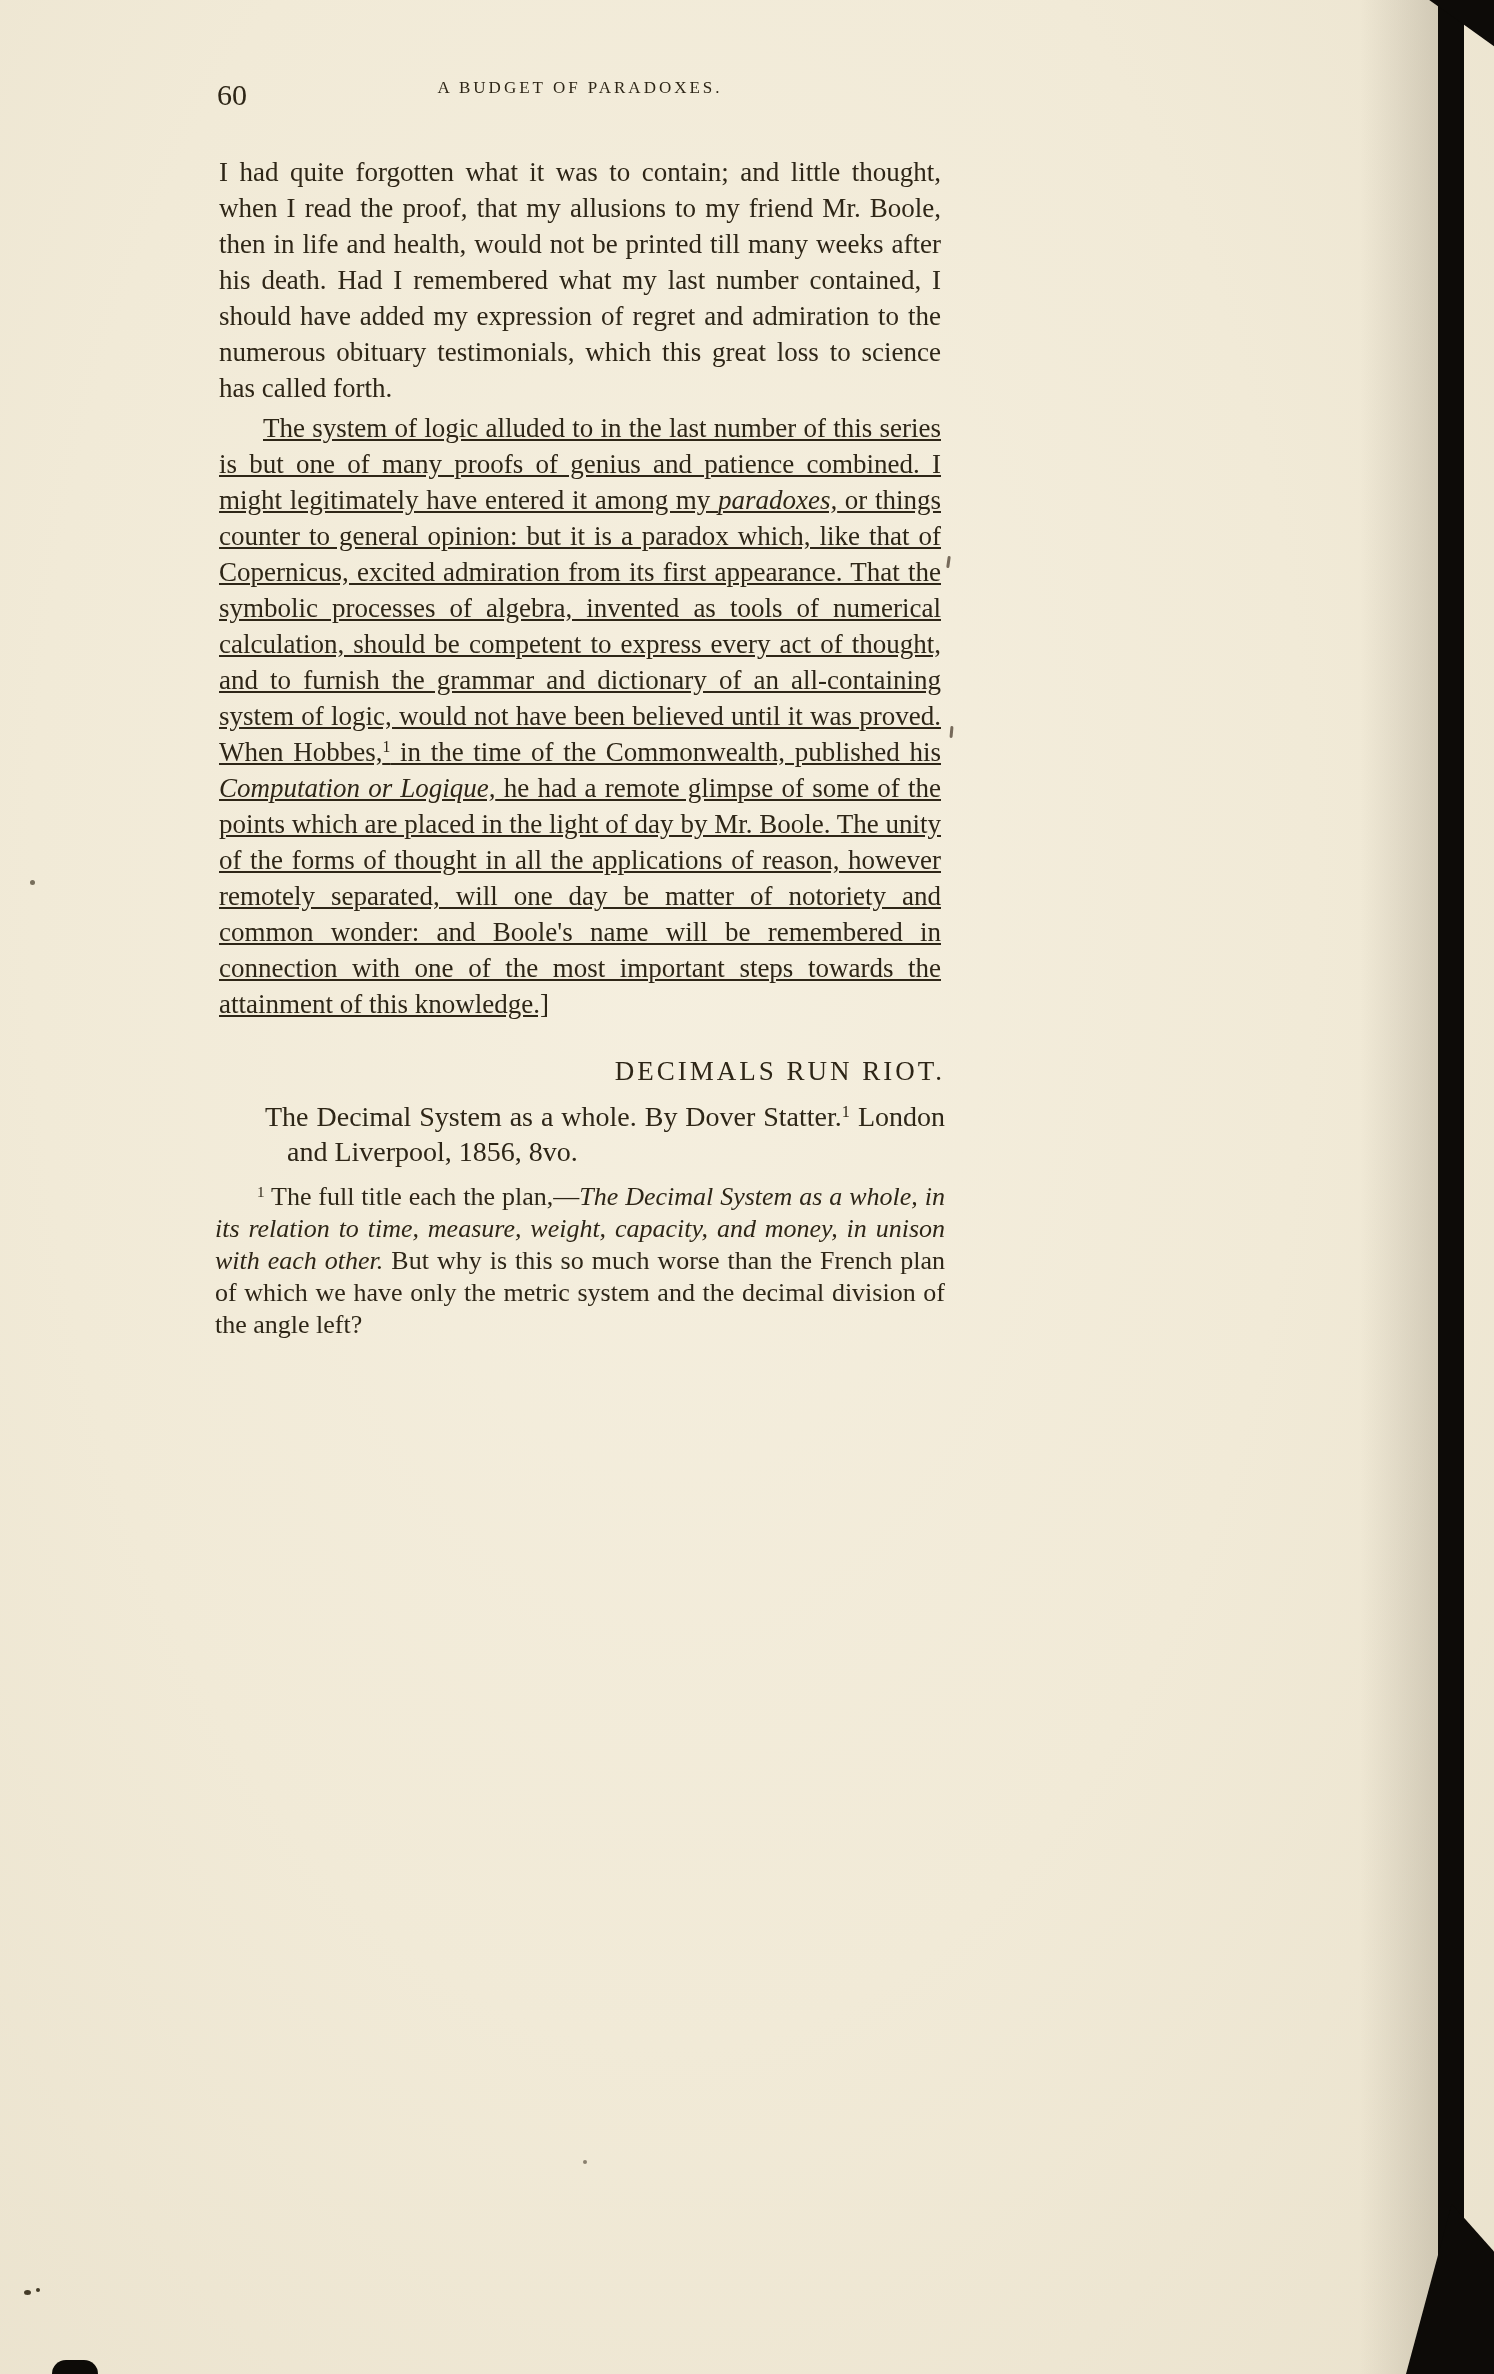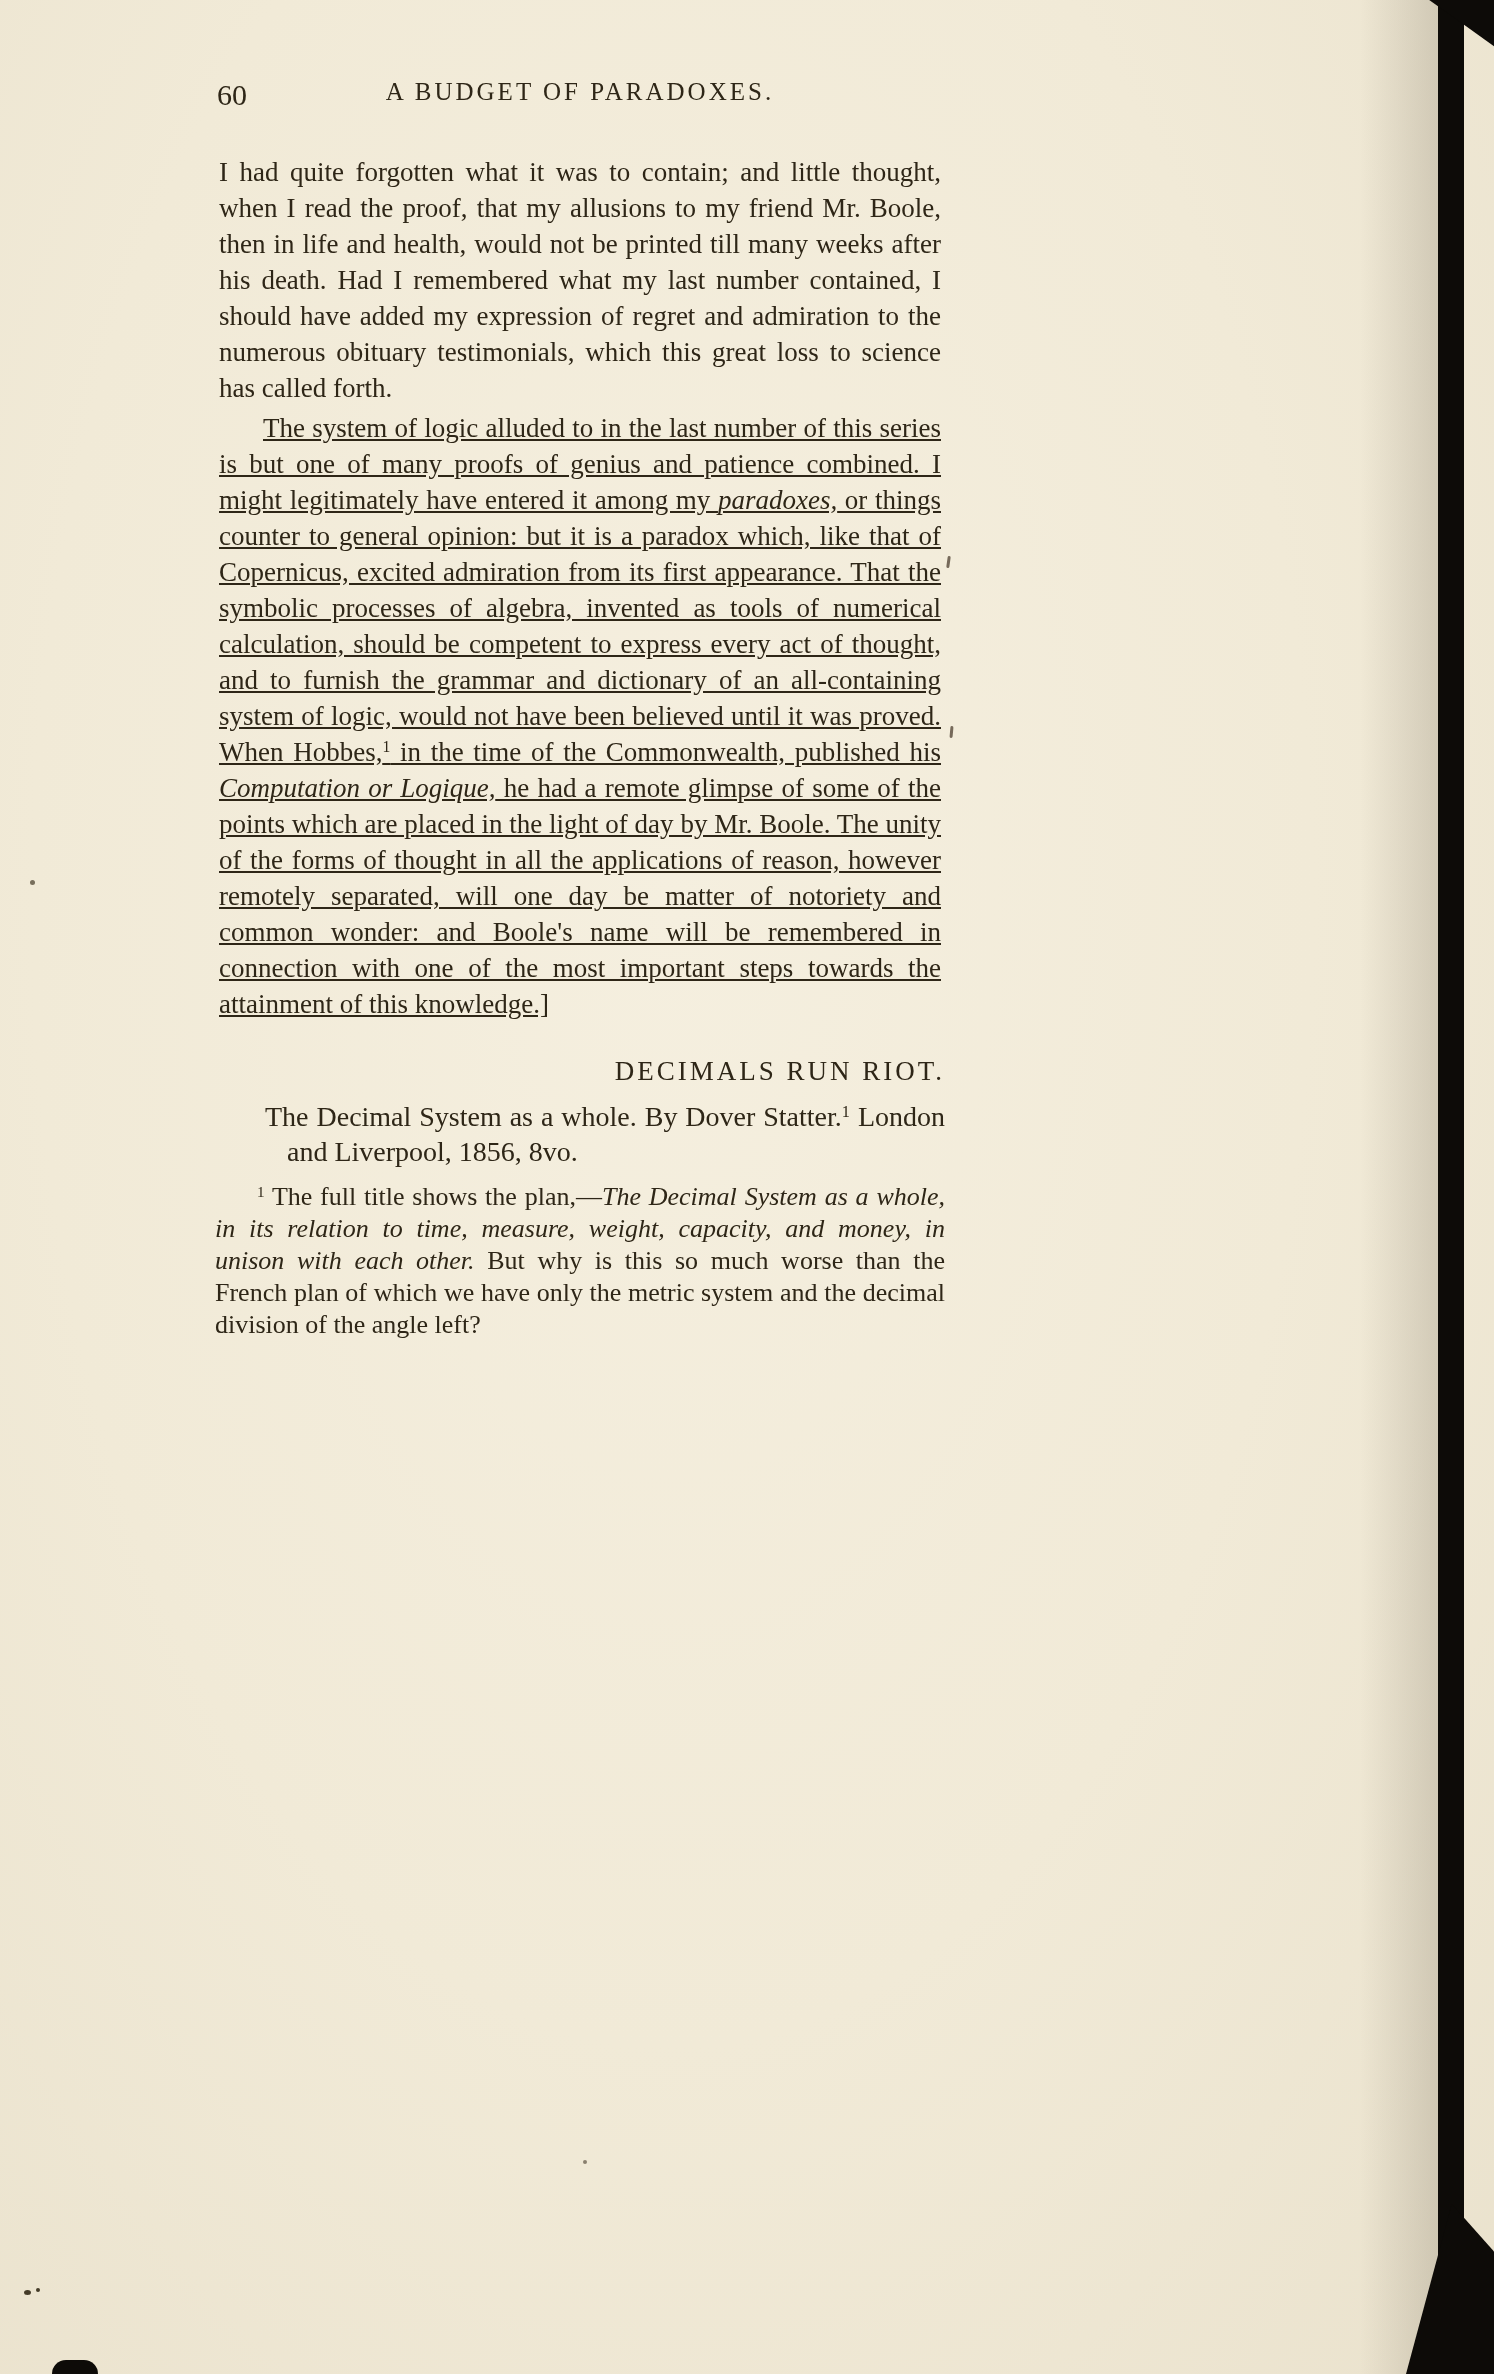--- a/index.html
+++ b/index.html
@@ -11,21 +11,21 @@
     margin: 0 auto;
     overflow: hidden;
     background: radial-gradient(ellipse at 45% 38%, #f5efdf 0%, #f1ead7 55%, #eae2cd 100%);
     font-family: "Liberation Serif", "DejaVu Serif", serif;
     color: #2e2617;
   }
 
   
   .running-head { position: absolute; left: 215px; top: 78px; width: 730px; text-align: center; }
   .page-num { position: absolute; left: 2px; top: 0; font-size: 30px; letter-spacing: 0; }
-  .head-title { font-size: 25px; letter-spacing: 3px; }
+  .head-title { font-size: 17px; letter-spacing: 3px; }
 
   
   .text-column { position: absolute; left: 215px; top: 150px; width: 730px; }
   .body-para { margin: 4px; font-size: 27px; line-height: 36px; text-align: justify; }
   .indent { text-indent: 44px; text-decoration: underline; }
   .fn-ref { font-size: 0.58em; line-height: 0; vertical-align: 0.55em; }
   em { font-style: italic; }
 
   .section-heading {
     margin: 34px 0 0;
@@ -90,21 +90,21 @@
 
     <p class="body-para">I had quite forgotten what it was to contain; and little thought, when I read the proof, that my allusions to my friend Mr. Boole, then in life and health, would not be printed till many weeks after his death. Had I remembered what my last number contained, I should have added my expression of regret and admiration to the numerous obituary testimonials, which this great loss to science has called forth.</p>
 
     <p class="body-para indent"><span>The system of logic alluded to in the last number of this series is but one of many proofs of genius and patience combined. I might legitimately have entered it among my </span><em>paradoxes,</em><span> or things counter to general opinion: but it is a paradox which, like that of Copernicus, excited admiration from its first appearance. That the symbolic processes of algebra, invented as tools of numerical calculation, should be competent to express every act of thought, and to furnish the grammar and dictionary of an all-containing system of logic, would not have been believed until it was proved. When Hobbes,</span><sup class="fn-ref">1</sup><span> in the time of the Commonwealth, published his </span><em>Computation or Logique,</em><span> he had a remote glimpse of some of the points which are placed in the light of day by Mr. Boole. The unity of the forms of thought in all the applications of reason, however remotely separated, will one day be matter of notoriety and common wonder: and Boole's name will be remembered in connection with one of the most important steps towards the attainment of this knowledge.]</span></p>
 
     <h2 class="section-heading">DECIMALS RUN RIOT.</h2>
 
     <p class="entry"><span>The Decimal System as a whole. By Dover Statter.</span><sup class="fn-ref">1</sup><span> London and Liverpool, 1856, 8vo.</span></p>
 
 
-    <p class="footnote footnote-2"><sup class="fn-ref">1</sup><span> The full title shows the plan,—</span><em>The Decimal System as a whole, in its relation to time, measure, weight, capacity, and money, in unison with each other.</em><span> But why is this so much worse than the French plan of which we have only the metric system and the decimal division of the angle left?</span></p>
+    <p class="footnote footnote-2"><sup class="fn-ref">1</sup><span> The full title each the plan,—</span><em>The Decimal System as a whole, in its relation to time, measure, weight, capacity, and money, in unison with each other.</em><span> But why is this so much worse than the French plan of which we have only the metric system and the decimal division of the angle left?</span></p>
 
   </main>
 
   <div class="right-shade"></div>
   <div class="edge-bar"></div>
   <div class="edge-top-corner"></div>
   <div class="edge-bottom-corner"></div>
   <div class="bottom-left-nib"></div>
   <div class="dot dot-a"></div>
   <div class="dot dot-b"></div>

